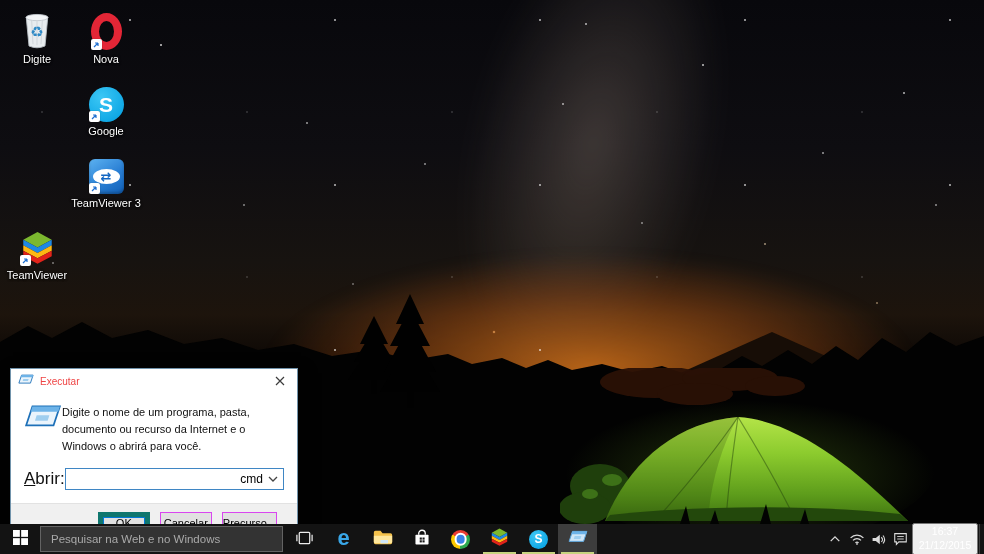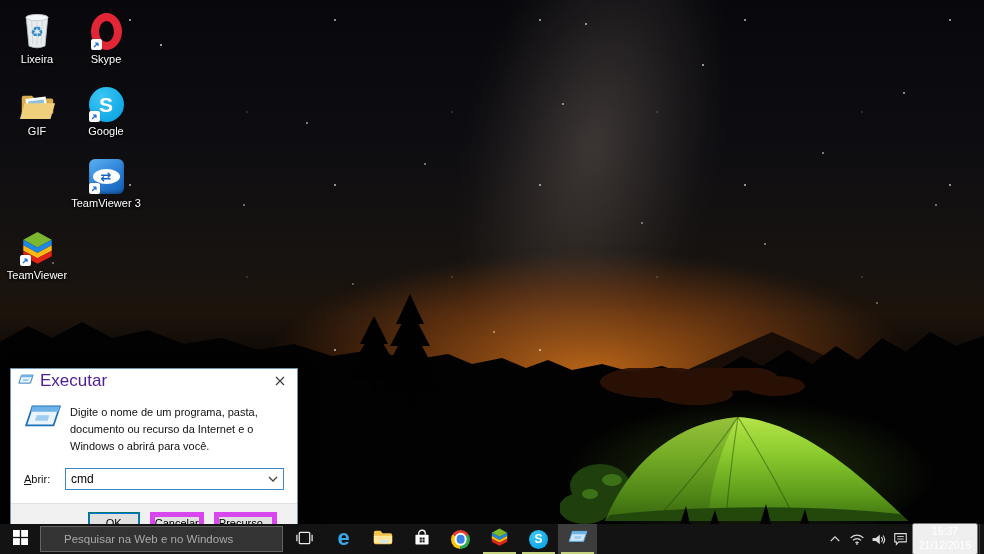--- a/index.html
+++ b/index.html
@@ -59,45 +59,45 @@
     background:linear-gradient(145deg,#5cb2f1 0%,#2a7fd4 55%,#1160b8 100%); box-shadow:inset 0 -2px 3px rgba(0,0,0,.25); }
   .tv-oval { width:27px; height:15px; background:#fff; border-radius:50%; display:flex; align-items:center;
     justify-content:center; color:#1266c2; font-weight:bold; font-size:13px; line-height:1; }
   .recycle-glyph { position:absolute; left:50%; top:16px; transform:translateX(-50%); color:#2f89c5;
     font-size:15px; line-height:1; }
 
   
   .run-dialog { position:absolute; left:10px; top:368px; width:288px; background:#fff;
     border:1px solid #7193ab; box-shadow:3px 5px 14px rgba(0,0,0,.6); font-size:11px; }
   .rd-titlebar { height:24px; display:flex; align-items:center; padding-left:7px; background:#fff; }
-  .rd-title { font-size:17px; color:#4c1d95; margin-left:6px; flex:1; }
+  .rd-title { font-size:10px; color:#ef4444; margin-left:6px; flex:1; }
   .rd-close { width:34px; height:24px; border:none; background:transparent; display:flex; align-items:center;
     justify-content:center; cursor:default; }
-  .rd-row1 { display:flex; padding:11px 13px 6px 13px; gap:8px; }
+  .rd-row1 { display:flex; padding:11px 13px 6px 13px; gap:0; }
   .rd-desc { font-size:11px; line-height:1.55; color:#101010; width:226px; }
   .rd-row2 { display:flex; align-items:center; padding:7px 13px 13px 13px; }
-  .rd-open-label { width:41px; font-size:11px; color:#101010; }
+  .rd-open-label { width:41px; font-size:17px; color:#101010; }
   .rd-combo { flex:1; display:flex; align-items:center; border:1px solid #3f86c4; height:22px; background:#fff; }
   .rd-combo input { flex:1; min-width:0; border:none; outline:none; font-size:12px; padding:0 5px; color:#000;
-    font-family:inherit; background:transparent; }
+    font-family:inherit; background:transparent;text-align:right; }
   .rd-chevron { display:flex; align-items:center; padding-right:5px; }
   .rd-footer { display:flex; justify-content:flex-end; gap:10px; padding:8px 20px 11px 20px;
     background:#f0f0f0; border-top:1px solid #e2e2e2; }
   .rd-btn { min-width:52px; height:21px; font-size:11px; font-family:inherit; color:#000;
-    background:#e1e1e1; border:5px solid #d946ef; display:flex; align-items:center; justify-content:center; cursor:default; }
-  .rd-btn.default { border:1px solid #0f766e; box-shadow:inset 0 0 0 1px #0078d7; }
+    background:#e1e1e1; border:1px solid #d946ef; display:flex; align-items:center; justify-content:center; cursor:default; }
+  .rd-btn.default { border:5px solid #0f766e; box-shadow:inset 0 0 0 1px #0078d7; }
 
   
   .taskbar { position:absolute; left:0; bottom:0; width:984px; height:30px; background:#131313;
     display:flex; align-items:stretch; z-index:10; }
   .tb-start { width:40px; display:flex; align-items:center; justify-content:center; background:transparent;
     border:none; cursor:default; }
   .tb-search { width:243px; margin:2px 0; background:#333; border:1px solid #636363; display:flex; align-items:center; }
   .tb-search input { width:100%; height:100%; background:transparent; border:none; outline:none; color:#c8c8c8;
-    font-size:11.5px; padding-left:23px; font-family:inherit; }
+    font-size:11.5px; padding-left:10px; font-family:inherit; }
   .tb-search input::placeholder { color:#a9a9a9; opacity:1; }
   .tb-apps { display:flex; margin-left:2px; }
   .tb-app { position:relative; width:39px; display:flex; align-items:center; justify-content:center;
     background:transparent; border:none; cursor:default; }
   .tb-app.running::after { content:''; position:absolute; left:3px; right:3px; bottom:0; height:2.5px; background:#c6d37f; }
   .tb-app.active { background:#3d3d3d; }
   .edge-e { color:#39a7e8; font-size:22px; font-weight:bold; line-height:1; margin-top:-2px; }
   .tray { margin-left:auto; display:flex; align-items:center; gap:1px; padding-right:0; }
   .tray-btn { width:21px; height:30px; display:flex; align-items:center; justify-content:center;
     background:transparent; border:none; cursor:default; }
@@ -172,49 +172,35 @@
 
   <div class="dicon" style="left:1px;top:8px">
     <div class="dicon-art">
       <svg viewBox="0 0 36 42" width="32" height="40">
         <path d="M6,8 L9,39 q9,4 18,0 L30,8 Z" fill="#e8ecef" stroke="#b9c0c6"></path>
         <ellipse cx="18" cy="7" rx="12.5" ry="3.5" fill="#f4f6f8" stroke="#c3c9ce"></ellipse>
         <path d="M12,10 L13.5,37 M18,11 L18,38 M24,10 L22.5,37" stroke="#cdd3d8" fill="none"></path>
       </svg>
       <span class="recycle-glyph">♻</span>
     </div>
-    <div class="dicon-label">Lixeira</div>
+    <div class="dicon-label">Digite</div>
   </div>
 
   <div class="dicon" style="left:70px;top:8px">
     <div class="dicon-art">
       <div class="opera-ring"></div>
       <span class="badge">
         <svg viewBox="0 0 10 10" width="8" height="8">
             <path d="M2.5,7.5 L7.5,2.5 M7.5,2.5 H3.8 M7.5,2.5 V6.2" stroke="#1f6fd0" stroke-width="1.5" fill="none"></path>
           </svg>
       </span>
     </div>
-    <div class="dicon-label">Skype</div>
-  </div>
-
-  <div class="dicon" style="left:1px;top:80px">
-    <div class="dicon-art">
-      <svg viewBox="0 0 40 34" width="37" height="32">
-        <path d="M3,8 a2,2 0 0 1 2,-2 h9 l3,3 h18 a2,2 0 0 1 2,2 v14 H3 Z" fill="#d9ab4e"></path>
-        <g transform="rotate(-7 19 17)">
-            <rect x="8" y="8" width="22" height="18" fill="#fdfdfd"></rect>
-            <rect x="10.5" y="11" width="17" height="4" fill="#8cbede"></rect>
-            <rect x="10.5" y="17" width="17" height="2" fill="#c9c9c9"></rect>
-          </g>
-        <path d="M1,31 L6,14 h33 l-5,17 Z" fill="#f0cf7c"></path>
-      </svg>
-    </div>
-    <div class="dicon-label">GIF</div>
-  </div>
+    <div class="dicon-label">Nova</div>
+  </div>
+
 
   <div class="dicon" style="left:70px;top:80px">
     <div class="dicon-art">
       <div class="skype-circle">
           <span>S</span>
         </div>
       <span class="badge">
         <svg viewBox="0 0 10 10" width="8" height="8">
             <path d="M2.5,7.5 L7.5,2.5 M7.5,2.5 H3.8 M7.5,2.5 V6.2" stroke="#1f6fd0" stroke-width="1.5" fill="none"></path>
           </svg>

